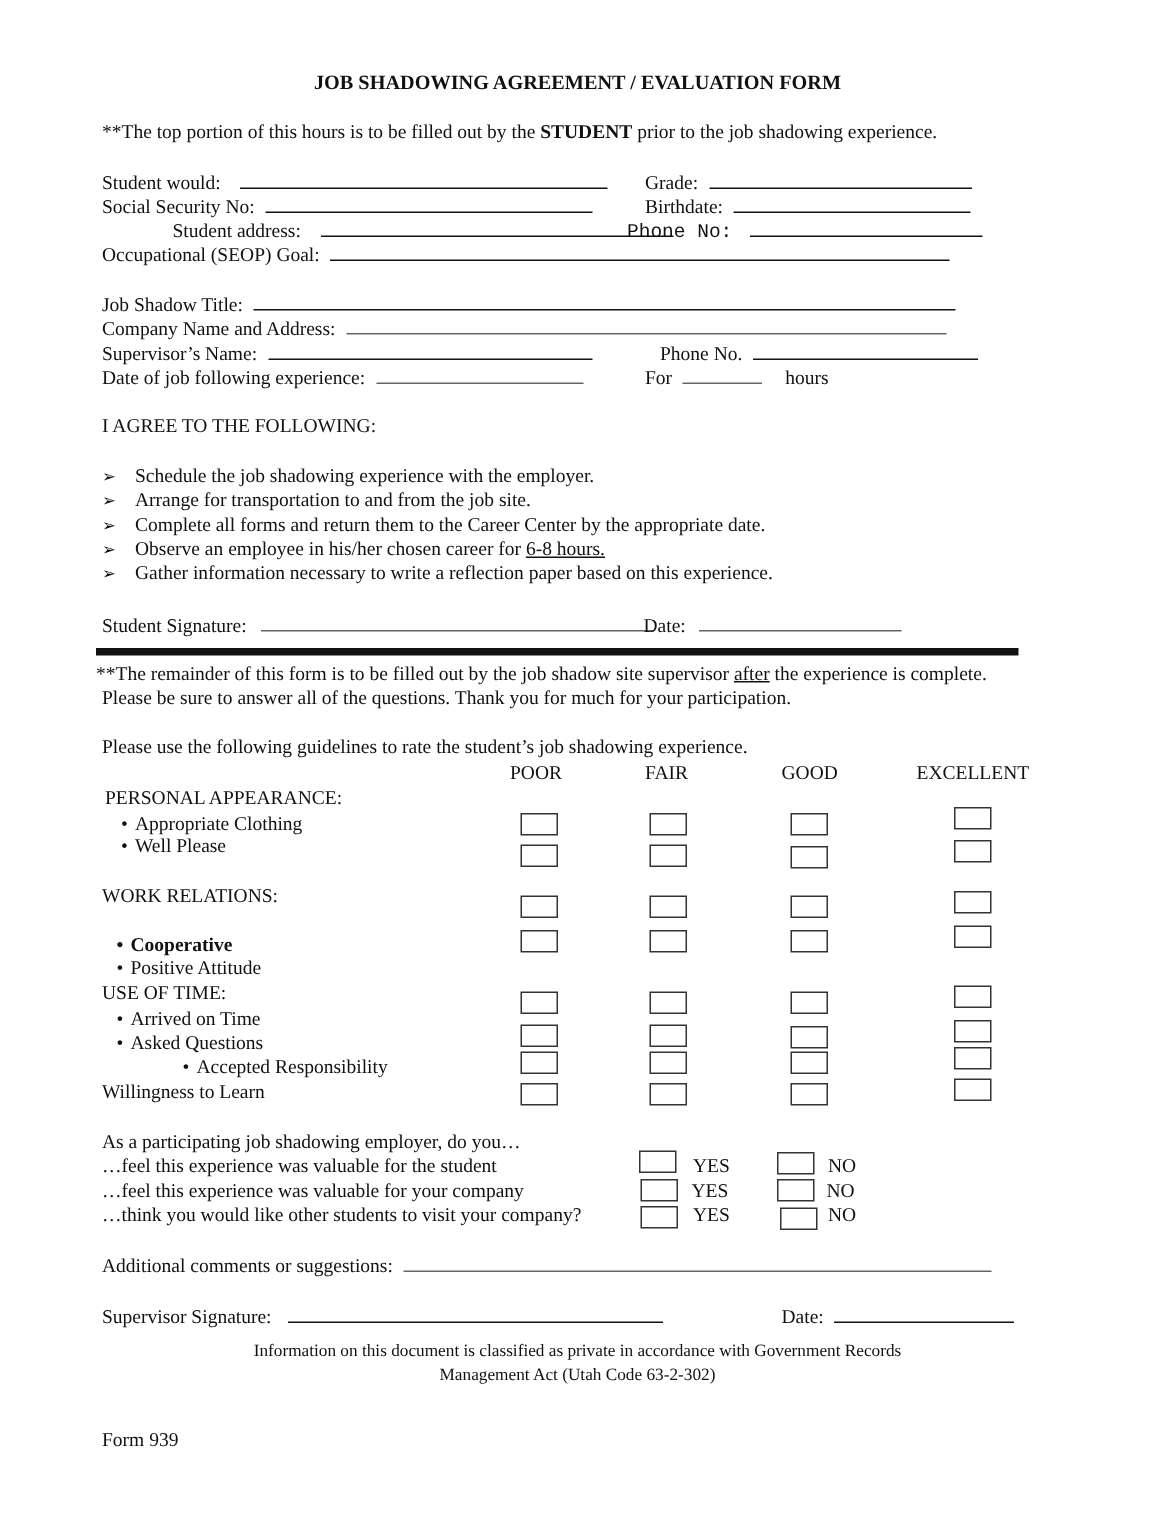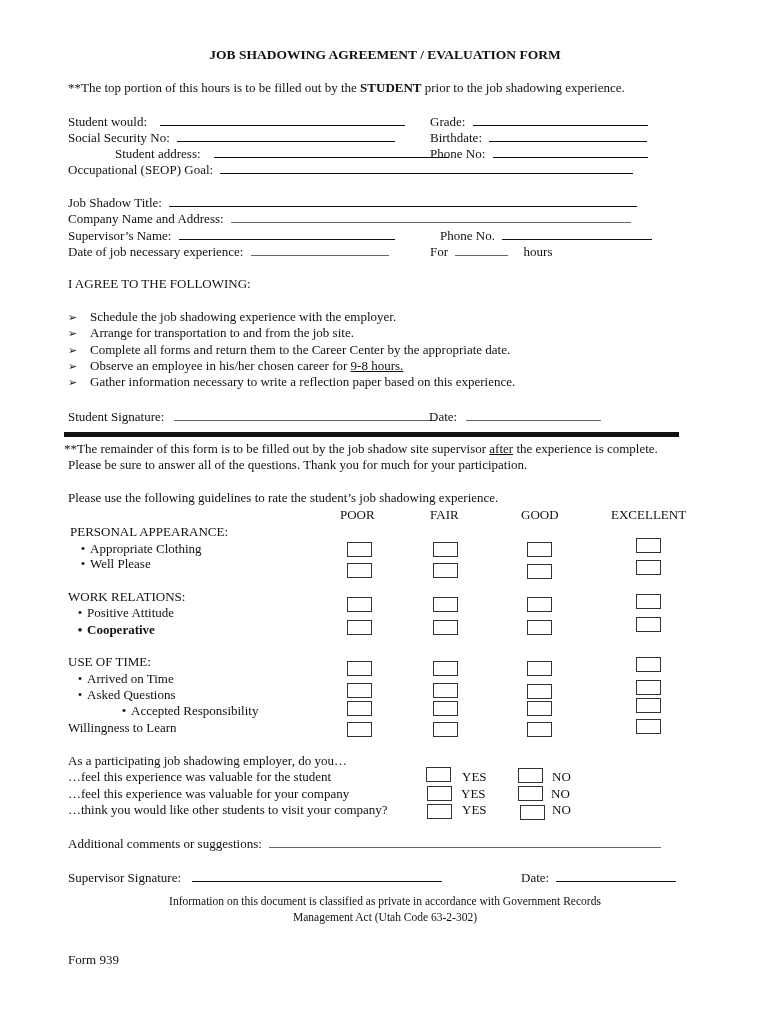--- a/index.html
+++ b/index.html
@@ -44,21 +44,21 @@
   <span class="line" style="width:218px; margin-left:4px;"></span>
 </div>
 <div class="abs" style="left:430px; top:129px;">
   <span>Birthdate:</span>
   <span class="line" style="width:158px; margin-left:4px;"></span>
 </div>
 <div class="abs" style="left:68px; top:145px;margin-left:47px;">
   <span>Student address:</span>
   <span class="line" style="width:235px; margin-left:10px;"></span>
 </div>
-<div class="abs" style="left:430px; top:145px;">
+<div class="abs" style="left:418px; top:145px;font-family:Liberation Mono, monospace;">
   <span>Phone No:</span>
   <span class="line" style="width:155px; margin-left:4px;"></span>
 </div>
 <div class="abs" style="left:68px; top:161px;">
   <span>Occupational (SEOP) Goal:</span>
   <span class="line" style="width:413px; margin-left:4px;"></span>
 </div>
 
 <div class="abs" style="left:68px; top:194px;">
   <span>Job Shadow Title:</span>
@@ -70,21 +70,21 @@
 </div>
 <div class="abs" style="left:68px; top:227px;">
   <span>Supervisor’s Name:</span>
   <span class="line" style="width:216px; margin-left:4px;"></span>
 </div>
 <div class="abs" style="left:440px; top:227px;">
   <span>Phone No.</span>
   <span class="line" style="width:150px; margin-left:4px;"></span>
 </div>
 <div class="abs" style="left:68px; top:243px;">
-  <span>Date of job necessary experience:</span>
+  <span>Date of job following experience:</span>
   <span class="line gray" style="width:138px; margin-left:4px;"></span>
 </div>
 <div class="abs" style="left:430px; top:243px;">
   <span>For</span>
   <span class="line gray" style="width:53px; margin-left:4px;"></span>
   <span style="margin-left:12px;">hours</span>
 </div>
 
 <div class="abs" style="left:68px; top:276px;">I AGREE TO THE FOLLOWING:</div>
 
@@ -92,21 +92,21 @@
   <div class="item" style="top:309px;">
     <span class="arrow">➢</span><span>Schedule the job shadowing experience with the employer.</span>
   </div>
   <div class="item" style="top:325px;">
     <span class="arrow">➢</span><span>Arrange for transportation to and from the job site.</span>
   </div>
   <div class="item" style="top:342px;">
     <span class="arrow">➢</span><span>Complete all forms and return them to the Career Center by the appropriate date.</span>
   </div>
   <div class="item" style="top:358px;">
-    <span class="arrow">➢</span><span>Observe an employee in his/her chosen career for </span><span class="u">9-8 hours.</span>
+    <span class="arrow">➢</span><span>Observe an employee in his/her chosen career for </span><span class="u">6-8 hours.</span>
   </div>
   <div class="item" style="top:374px;">
     <span class="arrow">➢</span><span>Gather information necessary to write a reflection paper based on this experience.</span>
   </div>
 </div>
 
 <div class="abs" style="left:68px; top:408px;">
   <span>Student Signature:</span>
   <span class="line gray" style="width:262px; margin-left:6px;"></span>
 </div>
@@ -127,21 +127,21 @@
 <div class="hdr" style="left:340px;">POOR</div>
 <div class="hdr" style="left:430px;">FAIR</div>
 <div class="hdr" style="left:521px;">GOOD</div>
 <div class="hdr" style="left:611px;">EXCELLENT</div>
 
 <div class="abs" style="left:70px; top:524px;">PERSONAL APPEARANCE:</div>
 <div class="abs" style="left:76px; top:541px;"><span class="dot">•</span><span>Appropriate Clothing</span></div>
 <div class="abs" style="left:76px; top:556px;"><span class="dot">•</span><span>Well Please</span></div>
 
 <div class="abs" style="left:68px; top:589px;">WORK RELATIONS:</div>
-<div class="abs" style="left:73px; top:605px;"><span class="dot">•</span><span>Positive Attitude</span></div>
+<div class="abs" style="left:73px; top:637px;"><span class="dot">•</span><span>Positive Attitude</span></div>
 <div class="abs" style="left:73px; top:622px;font-weight:bold;"><span class="dot">•</span><span>Cooperative</span></div>
 
 <div class="abs" style="left:68px; top:654px;">USE OF TIME:</div>
 <div class="abs" style="left:73px; top:671px;"><span class="dot">•</span><span>Arrived on Time</span></div>
 <div class="abs" style="left:73px; top:687px;"><span class="dot">•</span><span>Asked Questions</span></div>
 <div class="abs" style="left:73px; top:703px;margin-left:44px;"><span class="dot">•</span><span>Accepted Responsibility</span></div>
 <div class="abs" style="left:68px; top:720px;">Willingness to Learn</div>
 
 <div id="rating-boxes">
     <div class="cb" style="left: 347px; top: 542px;"></div>

